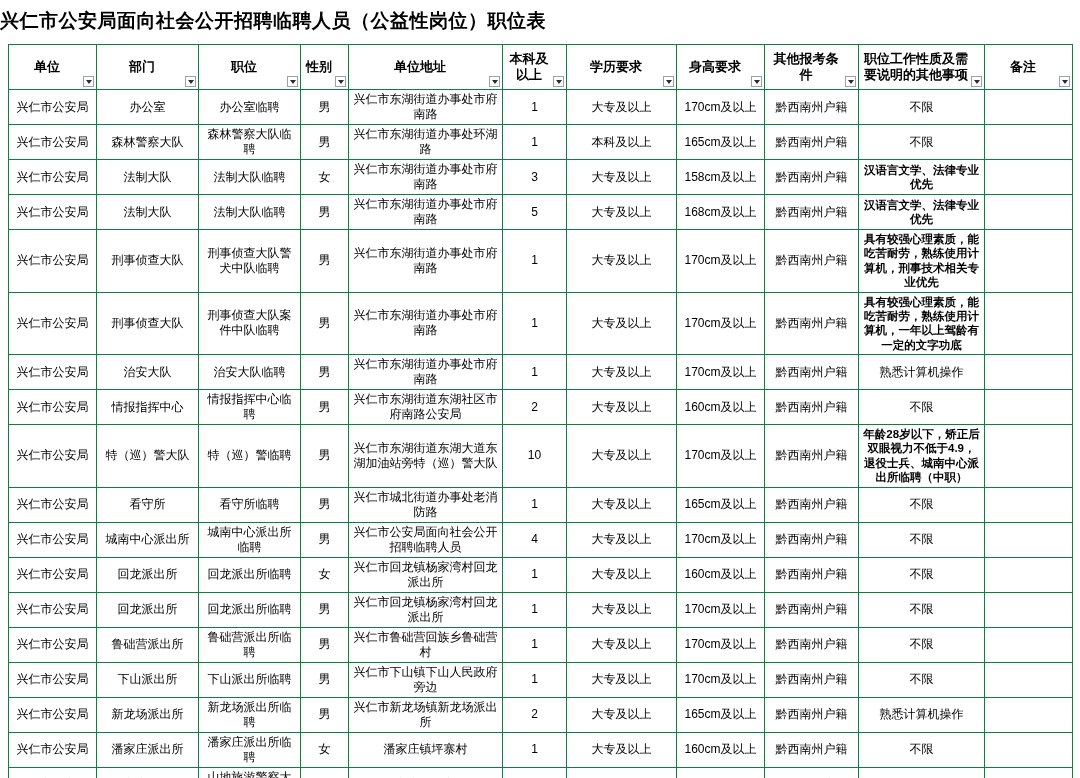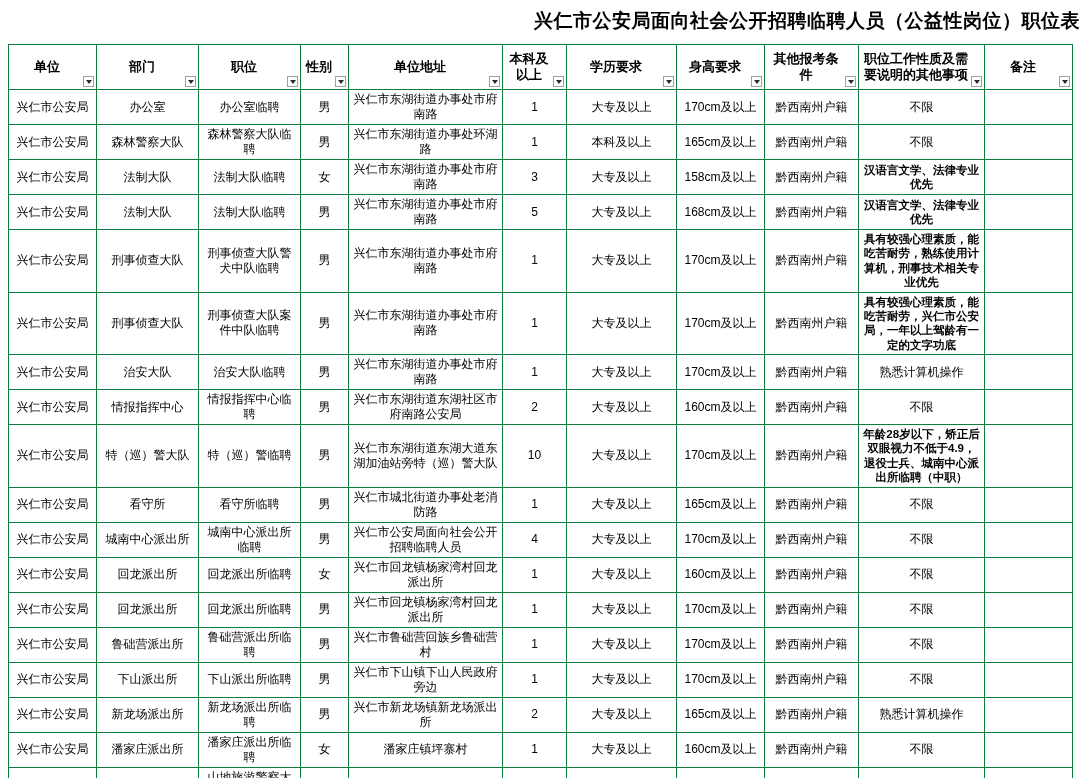--- a/index.html
+++ b/index.html
@@ -13,21 +13,21 @@
     overflow: hidden;
     font-family: "Liberation Sans", "DejaVu Sans", sans-serif;
     color: #000000;
   }
   .page {
     width: 1080px;
     box-sizing: border-box;
     padding: 0;
   }
   .doc-title {
-    text-align: right;
+    text-align: left;
     font-size: 19px;
     font-weight: bold;
     letter-spacing: 0.5px;
     padding: 8px 0 10px 0;
     color: #000;
     font-family: "Liberation Serif", "DejaVu Serif", serif;
   }
   table.sheet {
     border-collapse: collapse;
     table-layout: fixed;
@@ -222,21 +222,21 @@
         <tr>
           <td>兴仁市公安局</td>
           <td>刑事侦查大队</td>
           <td>刑事侦查大队案件中队临聘</td>
           <td>男</td>
           <td class="cell-addr">兴仁市东湖街道办事处市府南路</td>
           <td>1</td>
           <td>大专及以上</td>
           <td>170cm及以上</td>
           <td>黔西南州户籍</td>
-          <td class="small">具有较强心理素质，能吃苦耐劳，兴仁市公安局，一年以上驾龄有一定的文字功底</td>
+          <td class="small">具有较强心理素质，能吃苦耐劳，熟练使用计算机，一年以上驾龄有一定的文字功底</td>
           <td></td>
         </tr>
         <tr>
           <td>兴仁市公安局</td>
           <td>治安大队</td>
           <td>治安大队临聘</td>
           <td>男</td>
           <td class="cell-addr">兴仁市东湖街道办事处市府南路</td>
           <td>1</td>
           <td>大专及以上</td>

